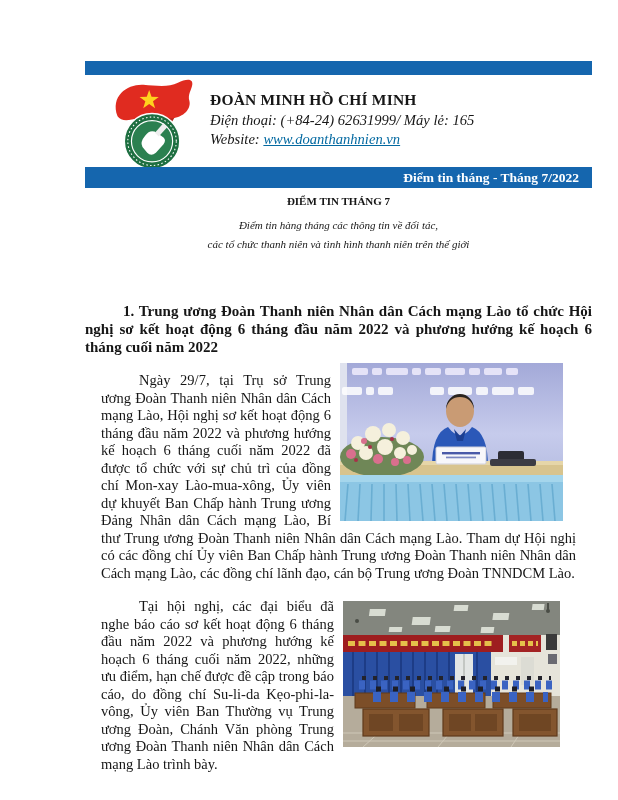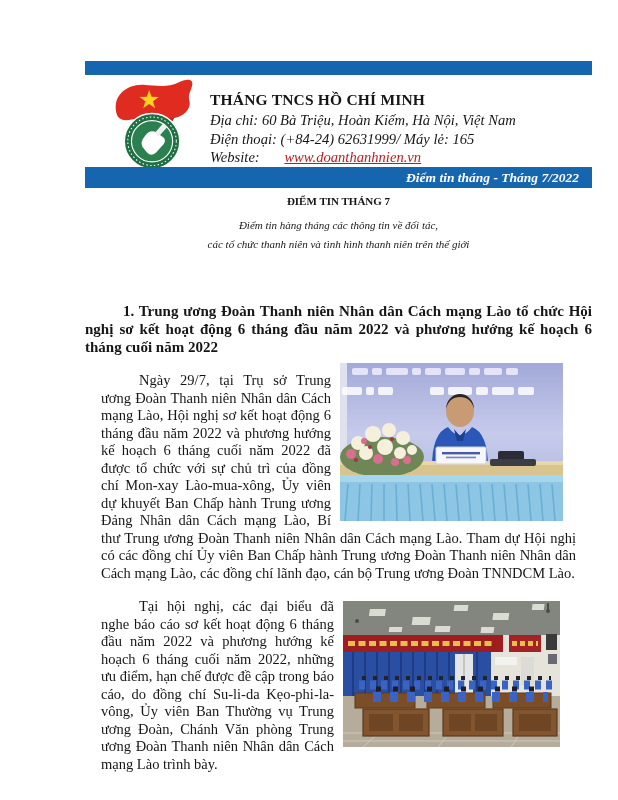--- a/index.html
+++ b/index.html
@@ -4,23 +4,23 @@
 <style>
   html,body{margin:0;padding:0;background:#ffffff;}
   .page{position:relative;width:618px;height:800px;background:#fff;overflow:hidden;
         font-family:"Liberation Serif",serif;color:#161616;}
   .topbar{position:absolute;left:85px;top:61px;width:507px;height:14px;background:#1566ae;}
   .logo{position:absolute;left:105px;top:78px;width:96px;height:92px;}
   .logo svg{display:block;width:100%;height:100%;}
   .org{position:absolute;left:210px;top:91px;width:380px;}
   .org-name{font-size:15.5px;font-weight:bold;letter-spacing:.2px;margin:0 0 2px 0;}
   .org-line{font-size:14.6px;font-style:italic;line-height:18.6px;}
-  .org-line a{color:#b91c1c;text-decoration:underline;margin-left:21px;}
+  .org-line a{color:#0369a1;text-decoration:underline;}
   .issue-bar{position:absolute;left:85px;top:167px;width:507px;height:21px;background:#1566ae;
-             color:#fff;font-style:italic;font-weight:bold;font-size:13.5px;line-height:21px;
+             color:#fff;font-weight:bold;font-size:13.5px;line-height:21px;
              text-align:right;box-sizing:border-box;padding-right:13px;}
   .masthead{position:absolute;left:85px;top:195px;width:507px;text-align:center;}
   .title{font-size:11px;font-weight:bold;margin:0;}
   .subtitle{font-size:11px;font-style:italic;line-height:19px;margin-top:9px;}
   .article{position:absolute;left:85px;top:290px;width:507px;font-size:14.5px;
            line-height:17.5px;text-align:justify;}
   .article p{margin:16px;text-indent:38px;}
   .article .heading{font-weight:bold;font-size:15px;line-height:18px;margin:12px 0 5px 0;}
   .photo{float:right;}
   .photo1{width:223px;height:158px;margin:2px 29px 6px 9px;}
@@ -42,22 +42,21 @@
       <circle cx="49" cy="66" r="29" fill="#1e6f41"></circle>
       <circle cx="49" cy="66" r="29" fill="none" stroke="#ffffff" stroke-width="1.6"></circle>
       <circle cx="49" cy="66" r="21.5" fill="#2b8050" stroke="#ffffff" stroke-width="1.2"></circle>
       <circle cx="49" cy="66" r="25.3" fill="none" stroke="#ffffff" stroke-width="1.1" stroke-dasharray="1.6 2.4"></circle>
       <path d="M42,60 q5,-7 12,-3 l7,5 q3,3 0,7 l-8,9 q-5,4 -9,0 l-5,-6 q-3,-5 3,-12 z" fill="#ffffff"></path>
       <path d="M52,57 L61,47 L65,51 L56,61 Z" fill="#eeeeee"></path>
     </svg>
   </div>
 
   <div class="org">
-    <div class="org-name">THÁNG TNCS HỒ CHÍ MINH</div>
-    <div class="org-line">Địa chỉ: 60 Bà Triệu, Hoàn Kiếm, Hà Nội, Việt Nam</div>
+    <div class="org-name">ĐOÀN MINH HỒ CHÍ MINH</div>
     <div class="org-line">Điện thoại: (+84-24) 62631999/ Máy lẻ: 165</div>
     <div class="org-line"><span>Website: </span><a href="#">www.doanthanhnien.vn</a></div>
   </div>
 
   <div class="issue-bar">
     <span>Điểm tin tháng - Tháng 7/2022</span>
   </div>
 
   <div class="masthead">
     <div class="title">ĐIỂM TIN THÁNG 7</div>

